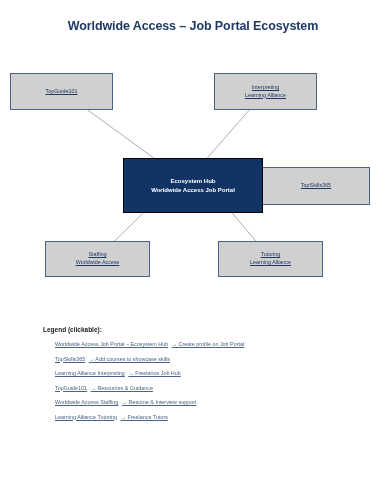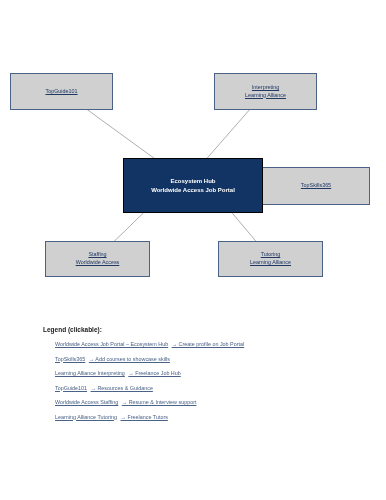--- a/index.html
+++ b/index.html
@@ -116,20 +116,21 @@
     text-decoration: underline;
     text-underline-offset: 1.2px;
     margin-left: 2px;
   }
 </style>
 </head>
 <body>
 
 <div id="canvas">
 
+  <div id="title">Worldwide Access – Job Portal Ecosystem</div>
 
   <svg id="edges" viewBox="0 0 386 500">
     <line x1="63" y1="92" x2="228" y2="212" stroke="#999999" stroke-width="0.8"></line>
     <line x1="265" y1="92" x2="160" y2="212" stroke="#999999" stroke-width="0.8"></line>
     <line x1="263" y1="186" x2="316" y2="186" stroke="#999999" stroke-width="0.8"></line>
     <line x1="97" y1="258" x2="200" y2="158" stroke="#999999" stroke-width="0.8"></line>
     <line x1="270" y1="258" x2="186" y2="158" stroke="#999999" stroke-width="0.8"></line>
   </svg>
 
   <div class="node" style="left:10px; top:73px; width:103px; height:37px;">

